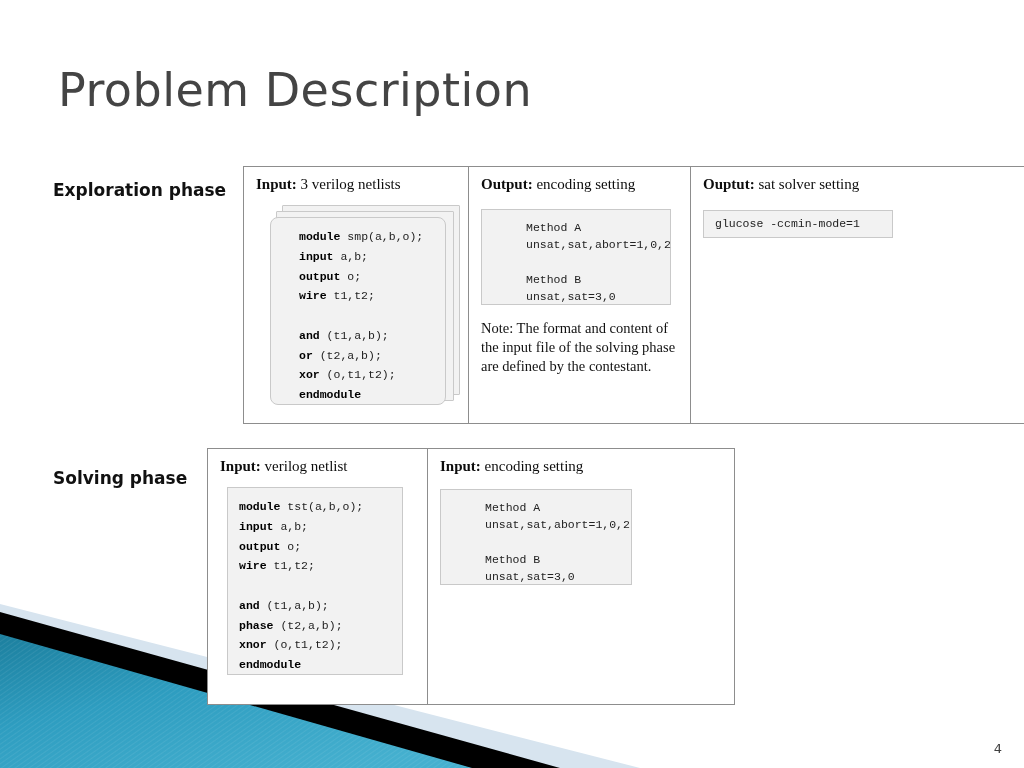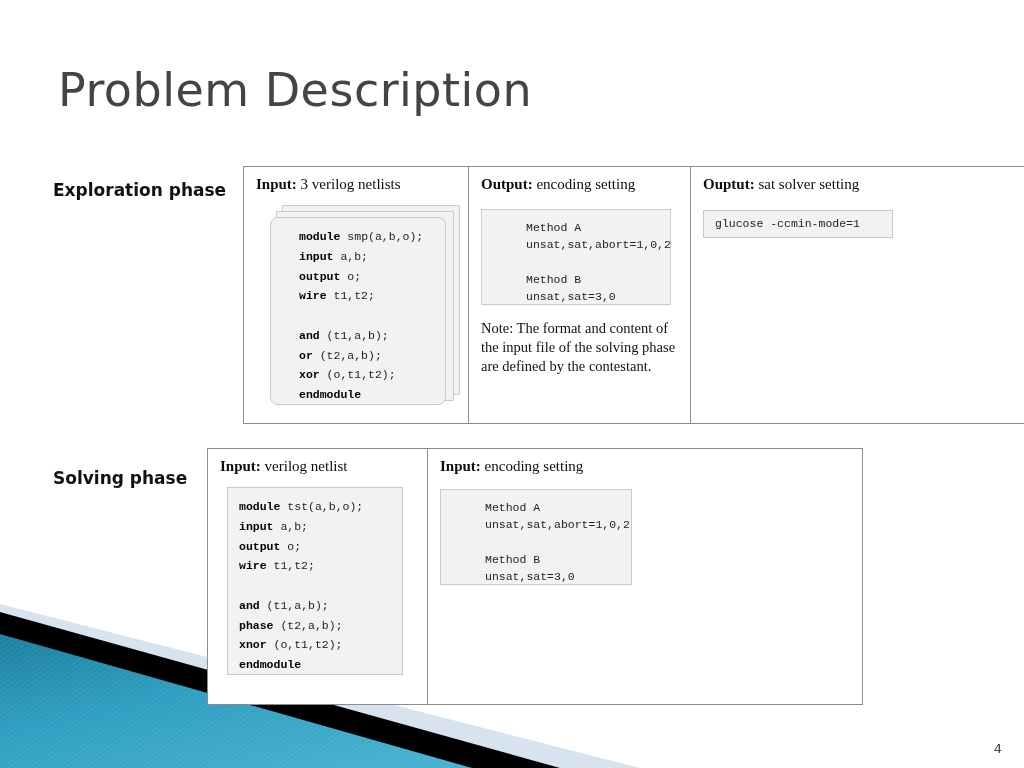--- a/index.html
+++ b/index.html
@@ -167,21 +167,21 @@
     </div>
 
     <div class="col" style="width:223px;">
       <div class="col-head">
         <b>Ouptut:</b><span> sat solver setting</span>
       </div>
       <div class="codebox" style="margin-top:7px;width:190px;height:28px;display:flex;align-items:center;">glucose -ccmin-mode=1</div>
     </div>
   </div>
 
-  <div class="ptable" style="left:207px;top:448px;width:656px;height:257px;">
+  <div class="ptable" style="left:207px;top:448px;width:528px;height:257px;">
 
     <div class="col" style="width:220px;">
       <div class="col-head">
         <b>Input:</b><span> verilog netlist</span>
       </div>
       <div class="codebox" style="margin-top:2px;margin-left:7px;width:176px;height:188px;"><span class="kw">module</span> tst(a,b,o);
 <span class="kw">input</span> a,b;
 <span class="kw">output</span> o;
 <span class="kw">wire</span> t1,t2;
 

